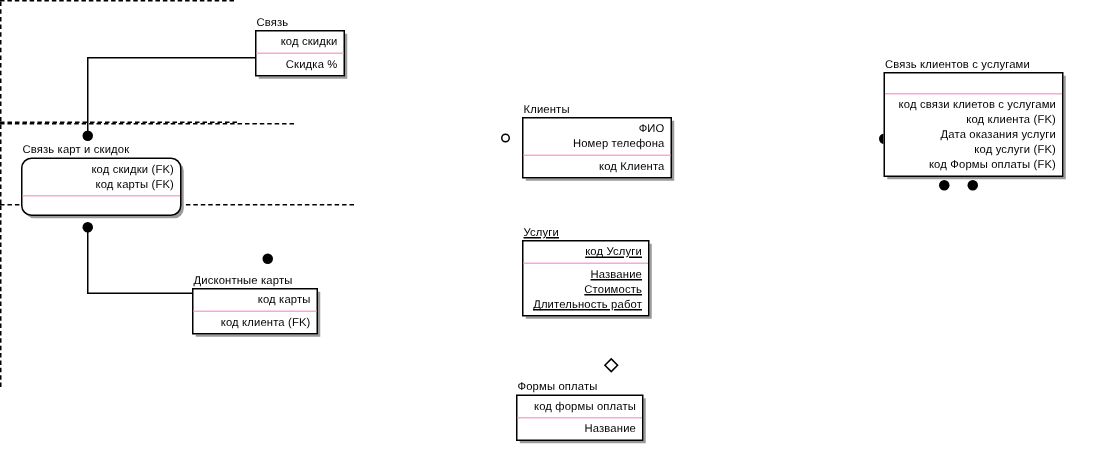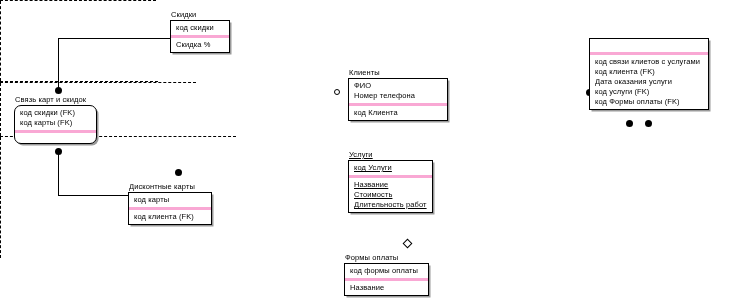--- a/index.html
+++ b/index.html
@@ -35,28 +35,29 @@
     box-sizing: border-box;
   }
   .entity.rounded .entity-box {
     border-radius: 7px;
   }
   .sect {
     padding: 2px 4px 2px 5px;
     box-sizing: border-box;
   }
   .sect + .sect {
-    border-top: 3px solid #f9a8d4;
+    border-top: 1px solid #f9a8d4;
   }
   .attr {
     font-size: 7.5px;
     line-height: 10px;
     color: #000000;
     white-space: nowrap;
     letter-spacing: 0.1px;
+    text-align: right;
   }
   .sect.empty {
     height: 13px;
   }
   
   .ln {
     position: absolute;
     background: #000000;
   }
   .ln.h { height: 1px; }
@@ -122,32 +123,32 @@
   <div class="dash h" style="left:433px; top:175px; width:196px;"></div>
   <div class="dash v" style="left:629px; top:123px; height:53px;"></div>
   <div class="dot" style="left:626px; top:120px;"></div>
 
   <div class="diam" style="left:404px; top:240px;"></div>
   <div class="dash h" style="left:412px; top:243px; width:236px;"></div>
   <div class="dash v" style="left:648px; top:123px; height:121px;"></div>
   <div class="dot" style="left:645px; top:120px;"></div>
 
   <div class="entity" style="left:170px; top:10px; width:60px;">
-    <div class="entity-title">Скидки</div>
+    <div class="entity-title">Связь</div>
     <div class="entity-box">
       <div class="sect">
         <div class="attr">код скидки</div>
       </div>
       <div class="sect">
         <div class="attr">Скидка %</div>
       </div>
     </div>
   </div>
 
-  <div class="entity rounded" style="left:14px; top:95px; width:83px;">
+  <div class="entity rounded" style="left:14px; top:95px; width:107px;">
     <div class="entity-title">Связь карт и скидок</div>
     <div class="entity-box">
       <div class="sect">
         <div class="attr">код скидки (FK)</div>
         <div class="attr">код карты (FK)</div>
       </div>
       <div class="sect empty"></div>
     </div>
   </div>
 
@@ -196,20 +197,21 @@
       <div class="sect">
         <div class="attr">код формы оплаты</div>
       </div>
       <div class="sect">
         <div class="attr">Название</div>
       </div>
     </div>
   </div>
 
   <div class="entity" style="left:589px; top:38px; width:120px;">
+    <div class="entity-title">Связь клиентов с услугами</div>
     <div class="entity-box">
       <div class="sect empty"></div>
       <div class="sect">
         <div class="attr">код связи клиетов с услугами</div>
         <div class="attr">код клиента (FK)</div>
         <div class="attr">Дата оказания услуги</div>
         <div class="attr">код услуги (FK)</div>
         <div class="attr">код Формы оплаты (FK)</div>
       </div>
     </div>

